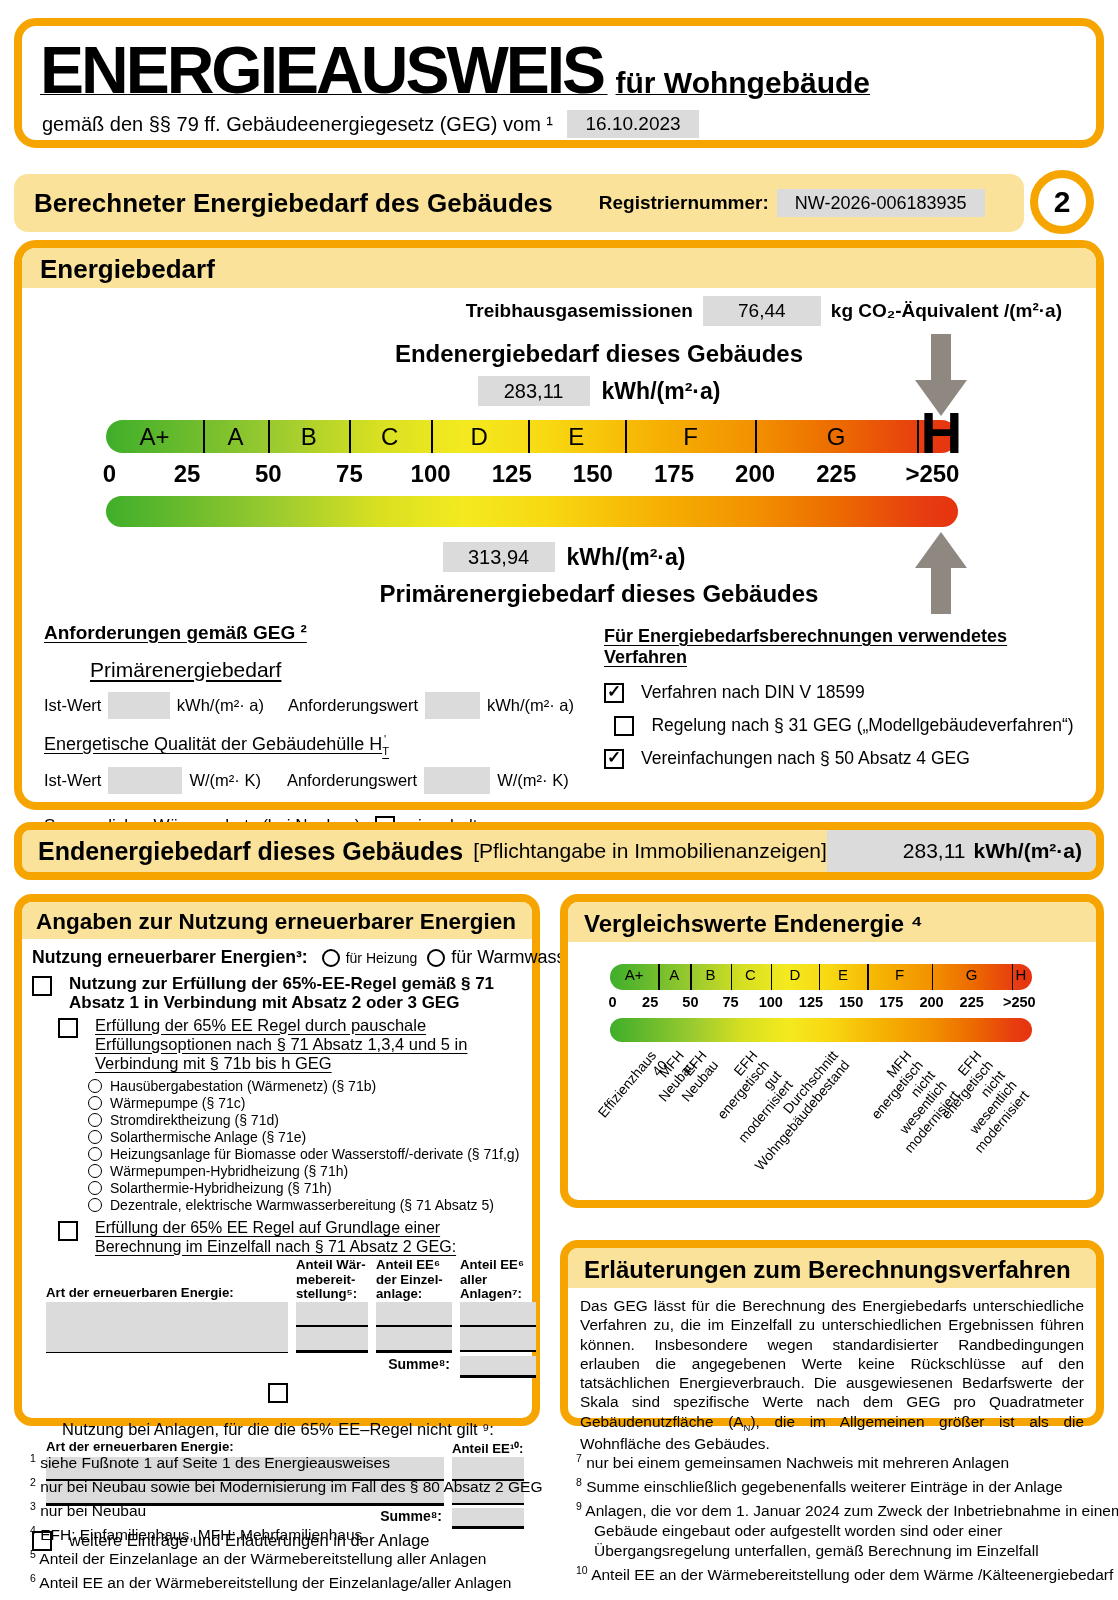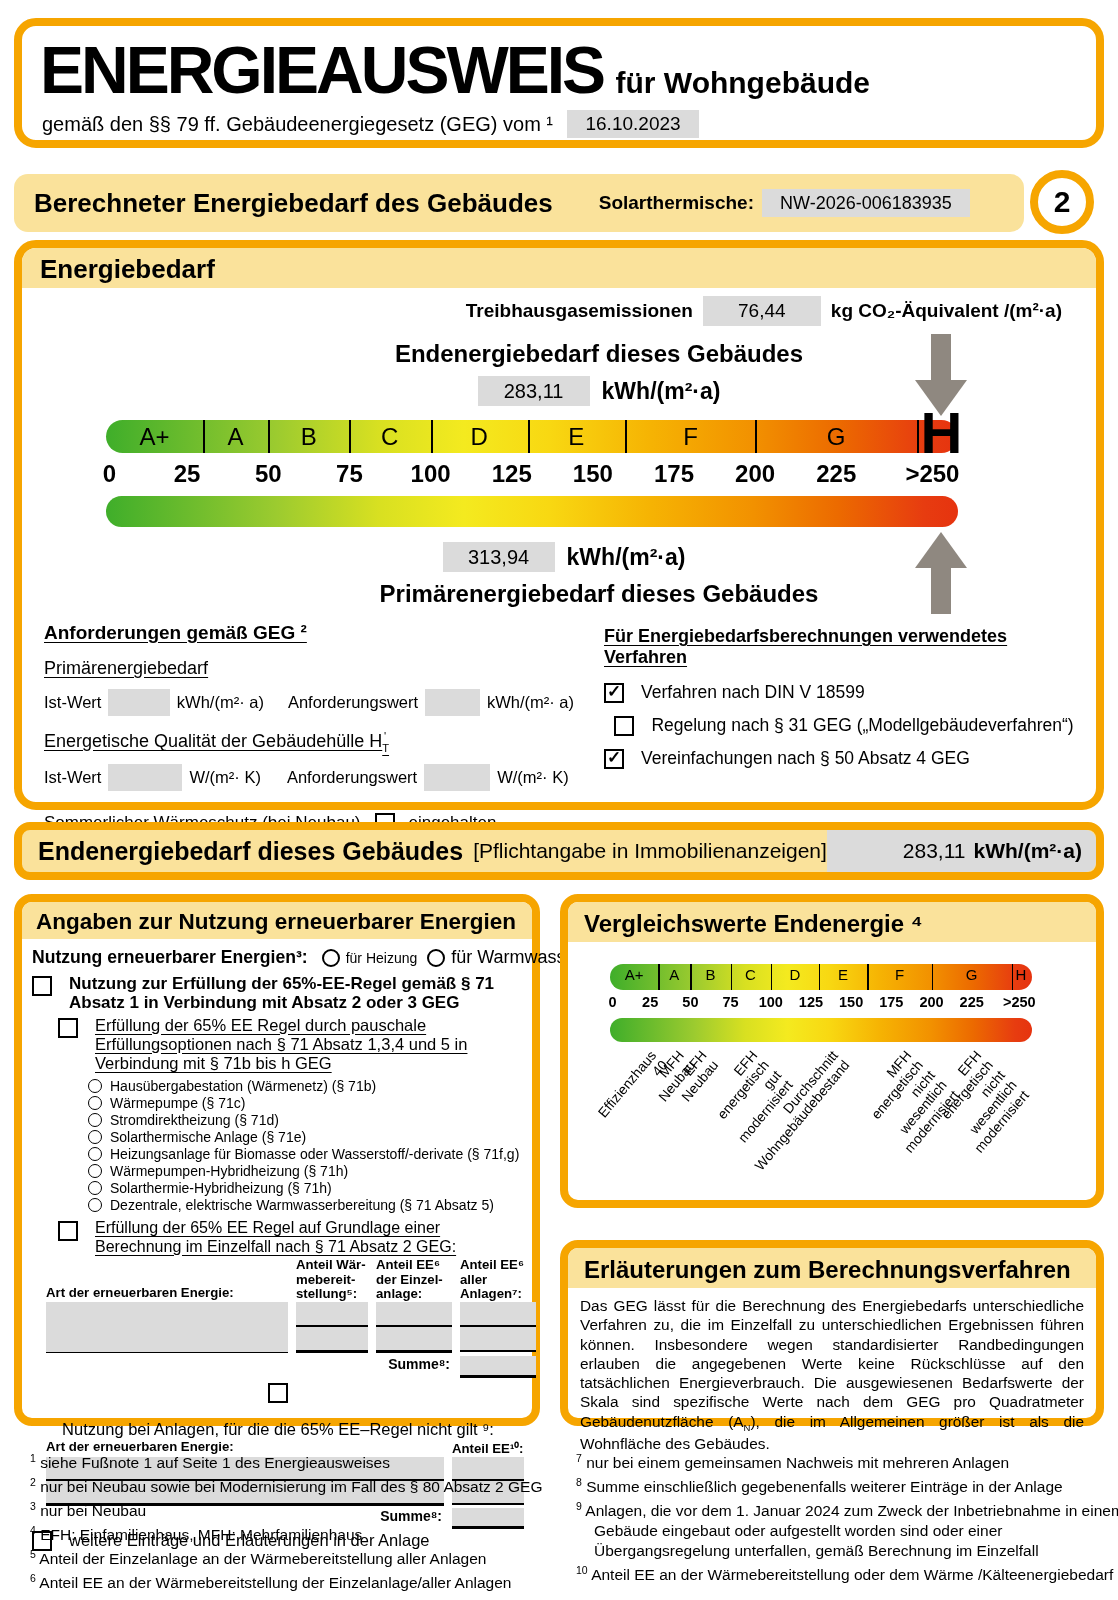--- a/index.html
+++ b/index.html
@@ -29,33 +29,33 @@
   .opt{display:flex;align-items:center;gap:8px;font-size:14px;height:17px;margin:0 0 0 56px;}
   .opt .rad{width:12px;height:12px;border-width:1.8px;}
   .cbrow{display:flex;gap:17px;align-items:flex-start;}
 </style>
 </head>
 <body>
 
 <div class="page">
 
   <div class="panel" style="left:14px;top:18px;width:1074px;height:114px;">
-    <div style="padding:6px 16px 0 18px;white-space:nowrap;">
+    <div style="padding:6px 16px 0 18px;white-space:nowrap;text-decoration:underline;">
       <span style="font-size:66px;font-weight:bold;letter-spacing:-3px;">ENERGIEAUSWEIS</span>
       <span style="font-size:30px;font-weight:bold;margin-left:8px;">für Wohngebäude</span>
     </div>
     <div style="padding:2px 0 0 20px;display:flex;align-items:center;gap:14px;">
       <span style="font-size:20px;">gemäß den §§ 79 ff. Gebäudeenergiegesetz (GEG) vom ¹</span>
       <span class="gbox" style="width:132px;height:28px;font-size:19px;">16.10.2023</span>
     </div>
   </div>
 
   <div style="position:absolute;left:14px;top:174px;width:1010px;height:58px;background:#fae29b;border-radius:14px;display:flex;align-items:center;">
     <span style="font-size:26px;font-weight:bold;padding-left:20px;">Berechneter Energiebedarf des Gebäudes</span>
-    <span style="font-size:19px;font-weight:bold;margin-left:46px;">Solarthermische:</span>
+    <span style="font-size:19px;font-weight:bold;margin-left:46px;">Registriernummer:</span>
     <span class="gbox" style="width:208px;height:28px;font-size:18px;margin-left:8px;">NW-2026-006183935</span>
   </div>
   <div style="position:absolute;left:1030px;top:170px;width:48px;height:48px;border:8px solid #f6a500;border-radius:50%;background:#fff;display:flex;align-items:center;justify-content:center;font-size:30px;font-weight:bold;">2</div>
 
   <div class="panel" style="left:14px;top:240px;width:1074px;height:554px;">
     <div class="pband" style="height:34px;font-size:26px;padding:6px 0 0 18px;">Energiebedarf</div>
     <div style="position:relative;height:506px;">
 
       <div style="position:absolute;top:8px;right:34px;display:flex;align-items:center;gap:10px;">
         <span style="font-size:19px;font-weight:bold;">Treibhausgasemissionen</span>
@@ -116,21 +116,21 @@
       </svg>
 
       <div style="position:absolute;top:254px;left:170px;right:160px;display:flex;justify-content:center;align-items:center;gap:12px;">
         <span class="gbox" style="width:112px;height:30px;font-size:20px;">313,94</span>
         <span style="font-size:23px;font-weight:bold;">kWh/(m²·a)</span>
       </div>
       <div style="position:absolute;top:292px;left:170px;right:90px;text-align:center;font-size:24px;font-weight:bold;">Primärenergiebedarf dieses Gebäudes</div>
 
       <div style="position:absolute;left:22px;top:334px;width:530px;">
         <div style="font-size:19px;margin-bottom:14px;"><span class="u b">Anforderungen gemäß GEG ²</span></div>
-        <div style="font-size:18px;margin-bottom:10px;"><span class="u">Primärenergiebedarf</span></div>
+        <div style="font-size:21px;margin-bottom:10px;margin-left:46px;"><span class="u">Primärenergiebedarf</span></div>
         <div style="display:flex;align-items:center;gap:7px;font-size:16.5px;white-space:nowrap;margin-bottom:14px;">
           <span>Ist-Wert</span>
           <span class="gbox" style="width:74px;height:27px;"></span>
           <span>kWh/(m²· a)</span>
           <span style="width:12px;"></span>
           <span>Anforderungswert</span>
           <span class="gbox" style="width:66px;height:27px;"></span>
           <span>kWh/(m²· a)</span>
         </div>
         <div style="font-size:18px;margin-bottom:10px;">

